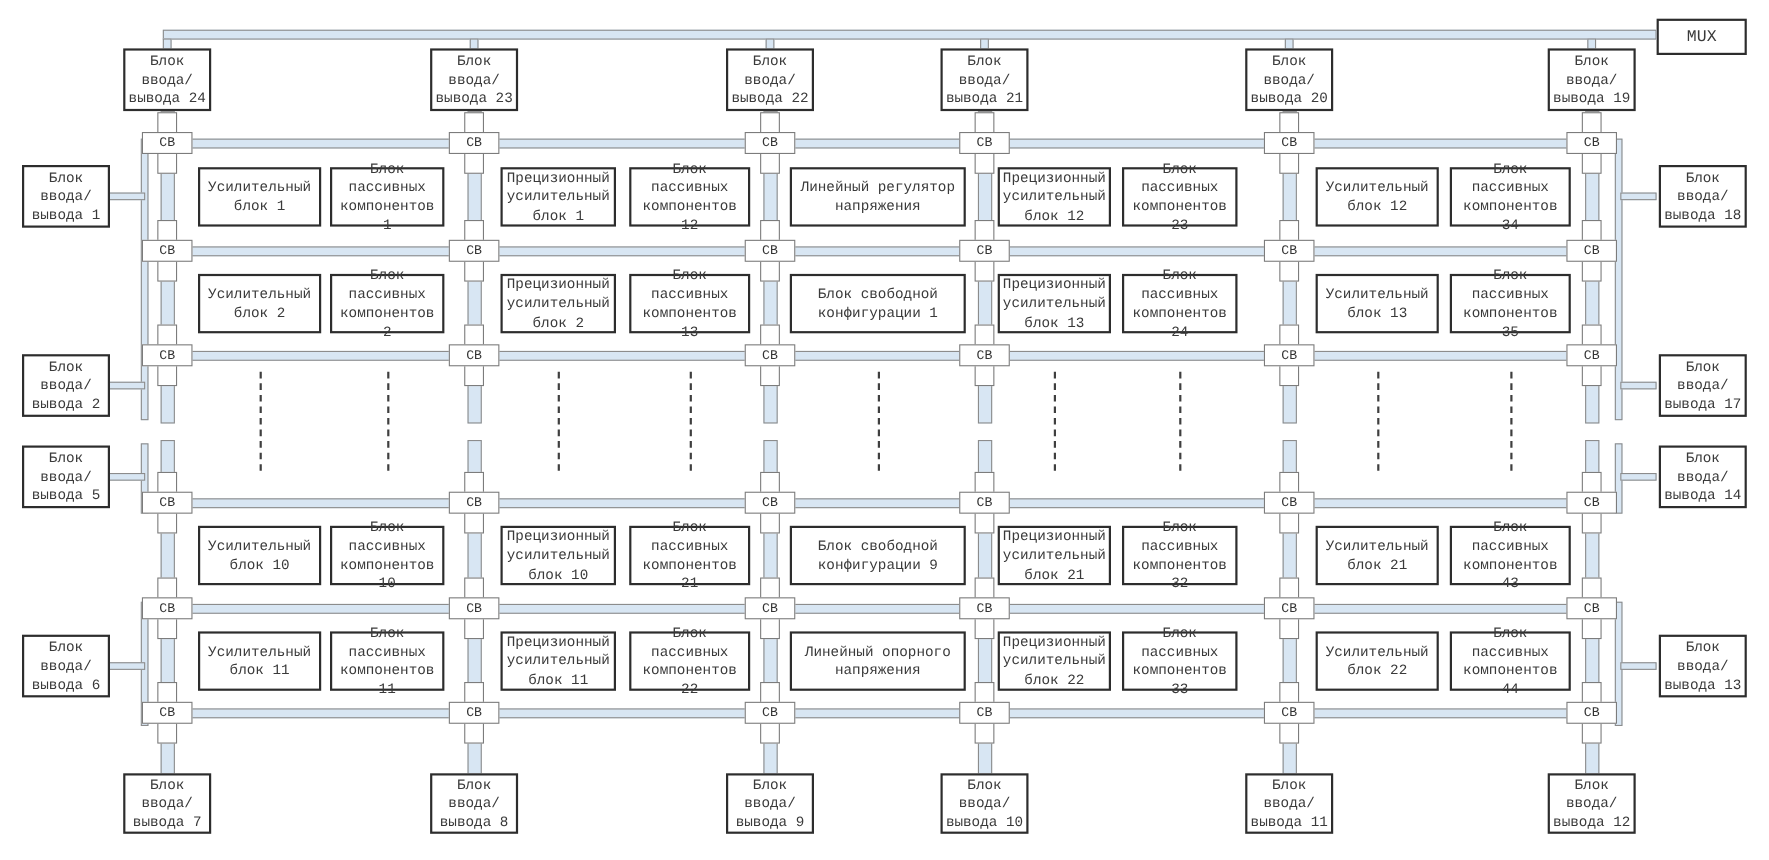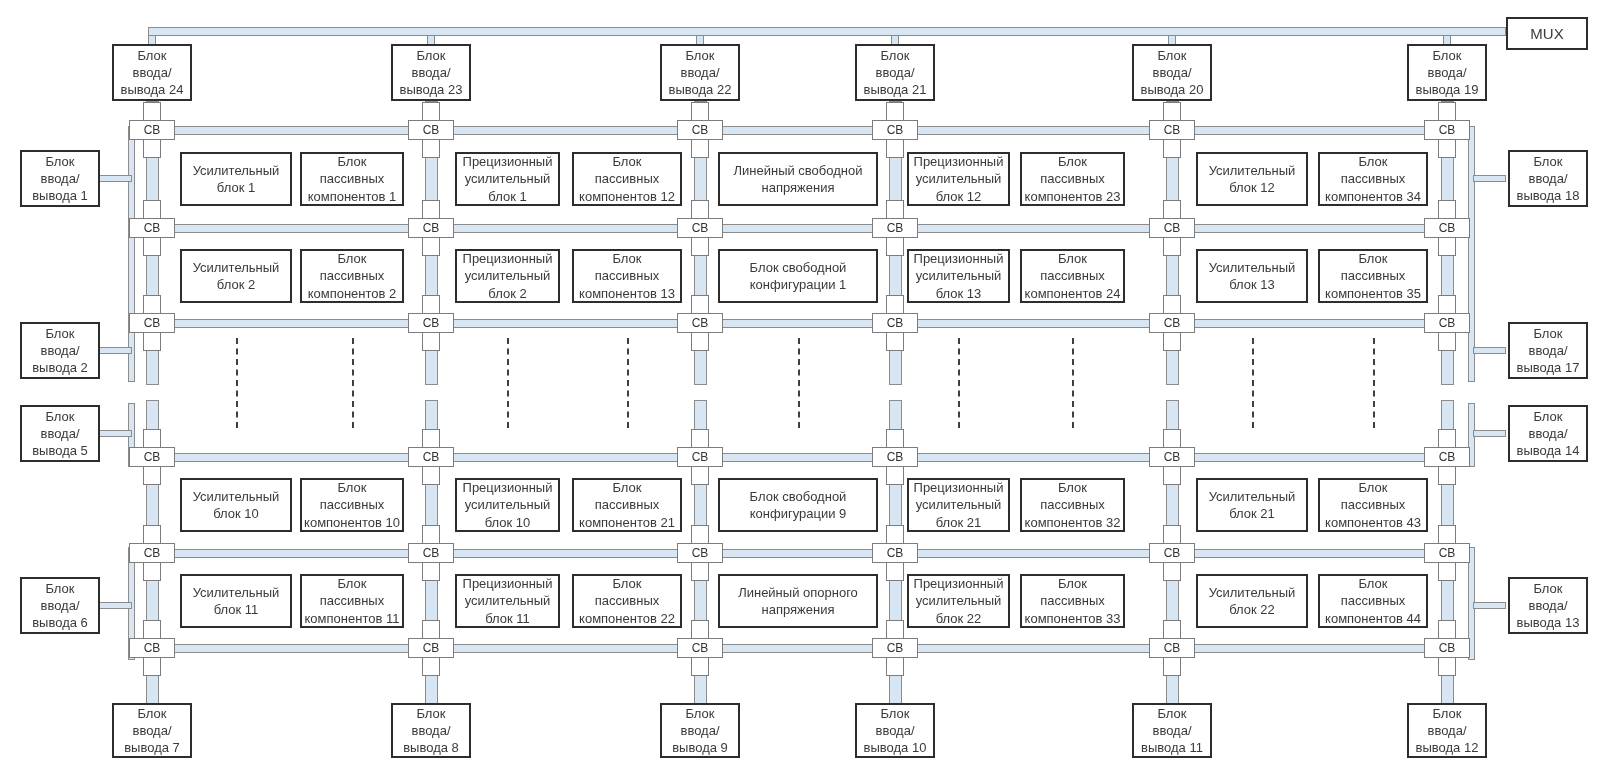--- a/index.html
+++ b/index.html
@@ -1,18 +1,18 @@
 <!DOCTYPE html>
 <html><head>
 <meta charset="utf-8">
 <style>
   html,body { margin:0; padding:0; background:#ffffff; }
   #canvas {
     position:relative; width:1608px; height:782px; background:#ffffff;
-    font-family:Liberation Sans, sans-serif; overflow:hidden;
+    font-family:Liberation Mono, monospace; overflow:hidden;
   }
   .bus {
     position:absolute; background:#d8e6f3; border:1px solid #8c8c8c;
     box-sizing:border-box;
   }
   .cv-arm {
     position:absolute; background:#ffffff; border:1.5px solid #7c7c7c;
     box-sizing:border-box;
   }
   .cv-label {
@@ -218,21 +218,21 @@
 блок 1</div>
     <div class="blk" style="left: 300px; top: 152px; width: 104px; height: 54px;">Блок
 пассивных
 компонентов 1</div>
     <div class="blk" style="left: 455px; top: 152px; width: 105px; height: 54px;">Прецизионный
 усилительный
 блок 1</div>
     <div class="blk" style="left: 572px; top: 152px; width: 110px; height: 54px;">Блок
 пассивных
 компонентов 12</div>
-    <div class="blk" style="left: 718px; top: 152px; width: 160px; height: 54px;">Линейный свободной
+    <div class="blk" style="left: 718px; top: 152px; width: 160px; height: 54px;">Линейный регулятор
 напряжения</div>
     <div class="blk" style="left: 907px; top: 152px; width: 103px; height: 54px;">Прецизионный
 усилительный
 блок 12</div>
     <div class="blk" style="left: 1020px; top: 152px; width: 105px; height: 54px;">Блок
 пассивных
 компонентов 23</div>
     <div class="blk" style="left: 1196px; top: 152px; width: 112px; height: 54px;">Усилительный
 блок 12</div>
     <div class="blk" style="left: 1318px; top: 152px; width: 110px; height: 54px;">Блок

